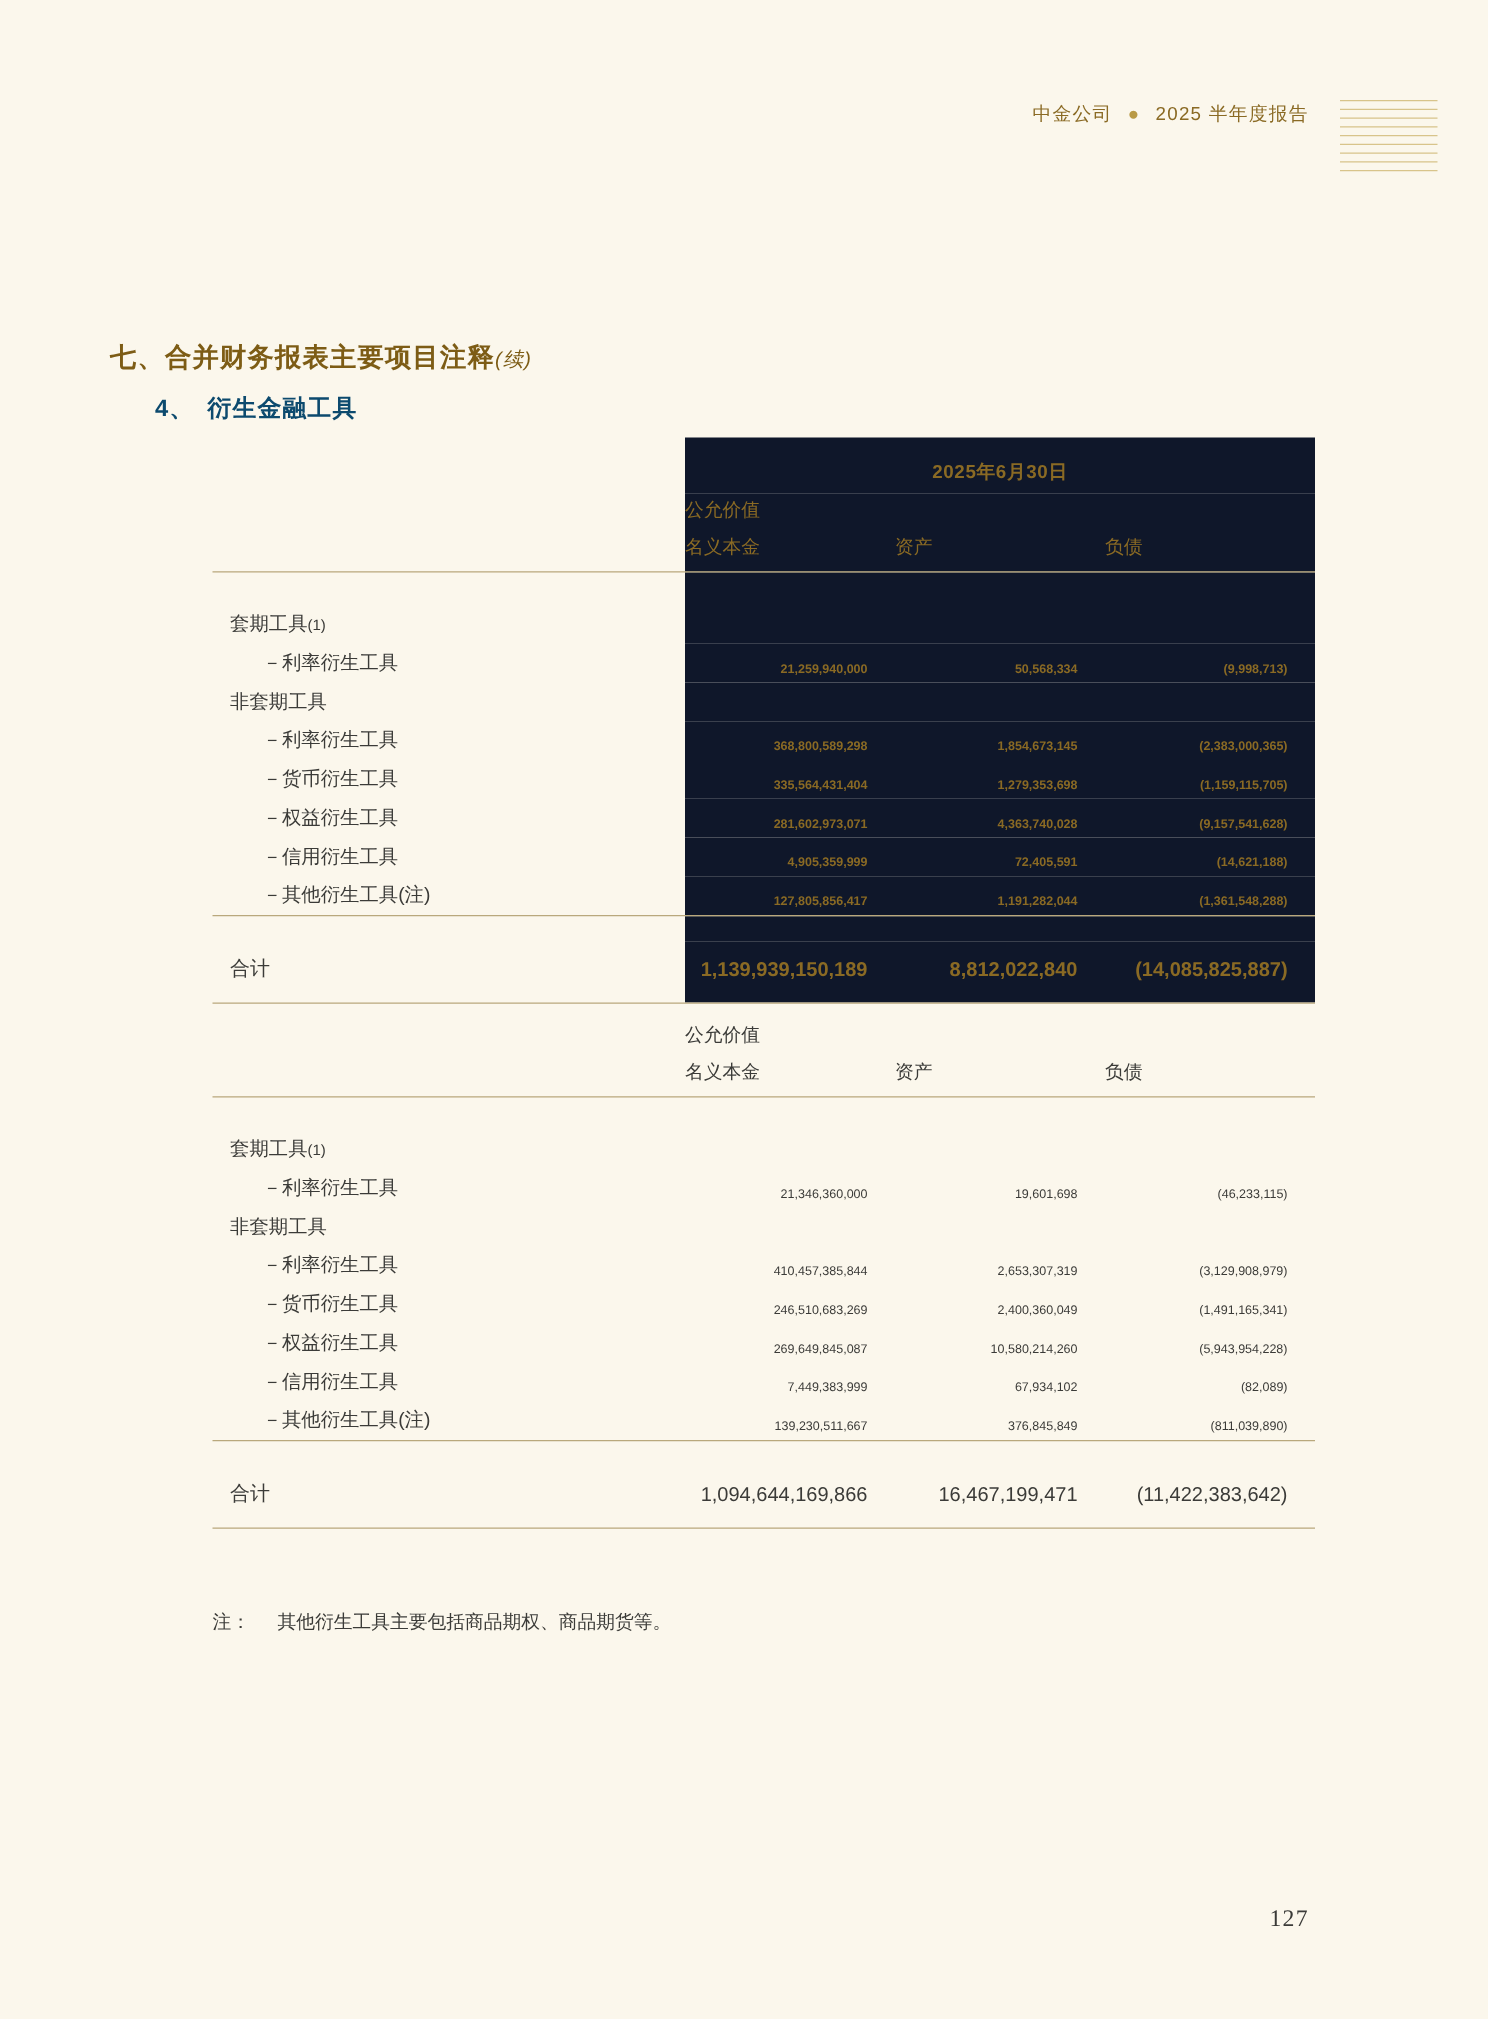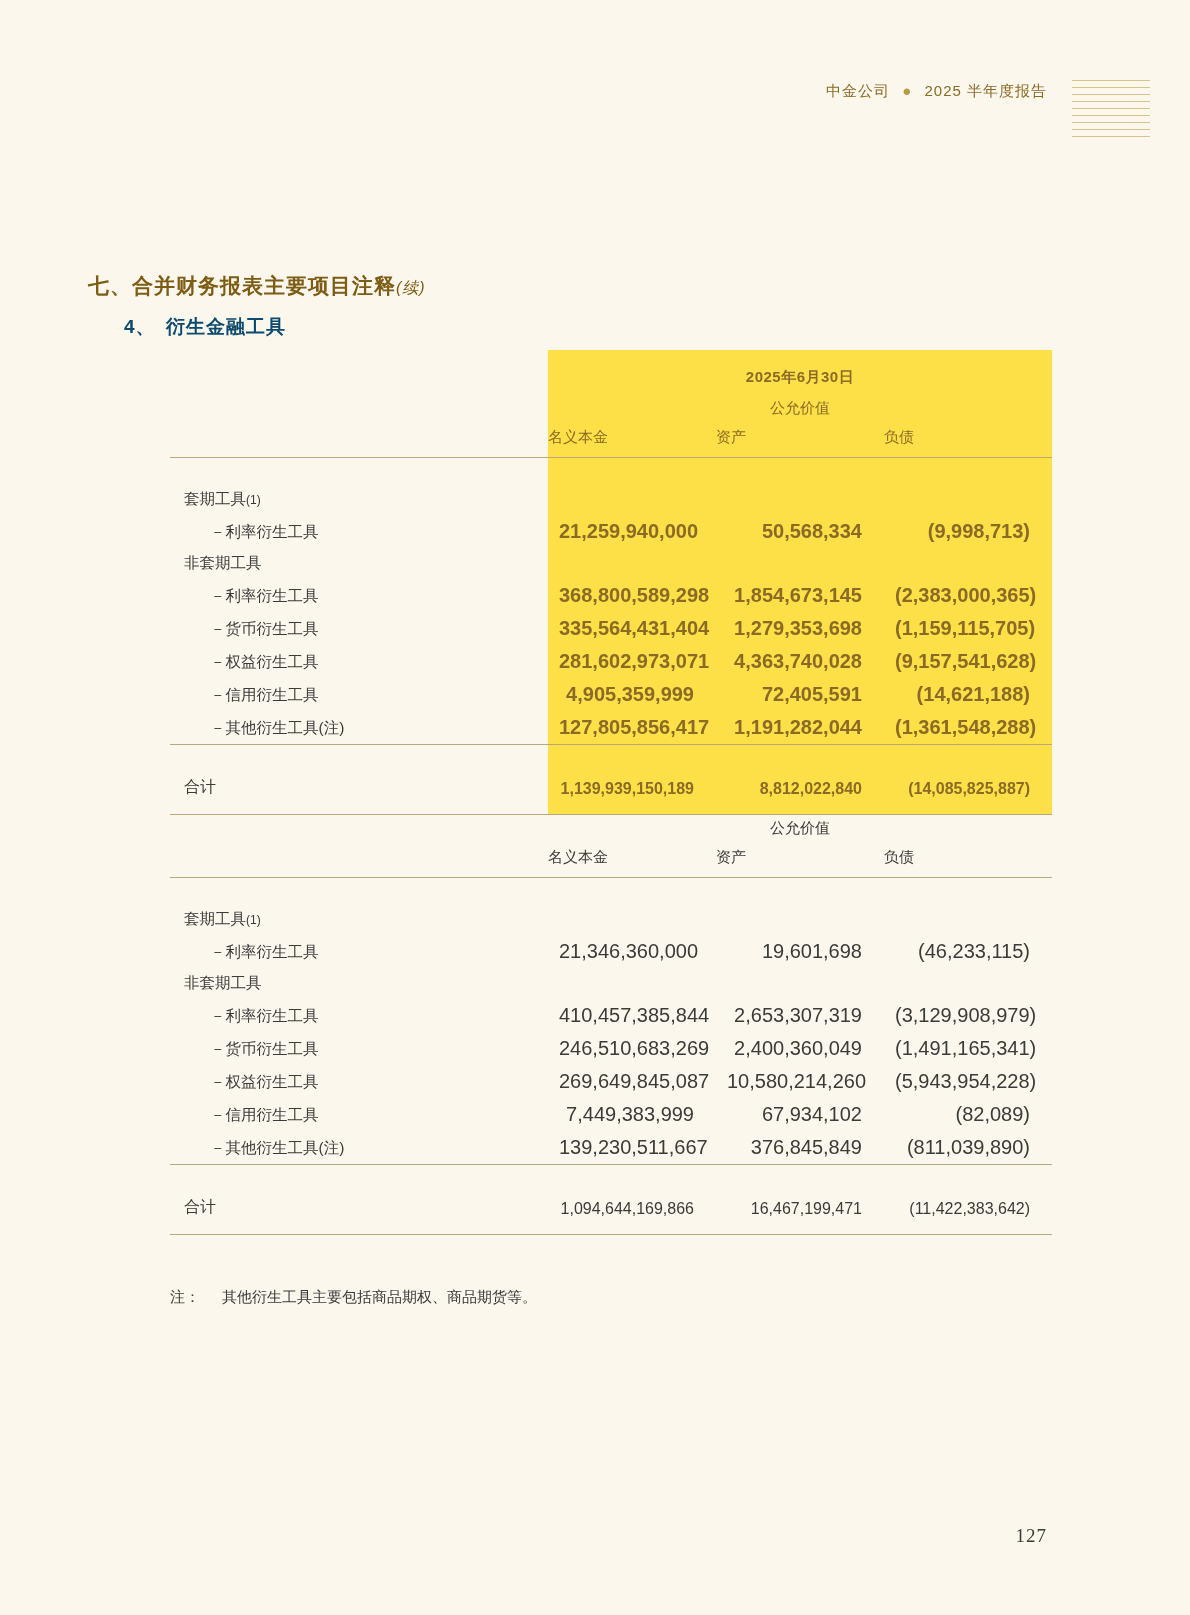--- a/index.html
+++ b/index.html
@@ -90,37 +90,37 @@
   }
   col.c-label { width: 378px; }
   col.c-num   { width: 168px; }
 
   th, td {
     padding: 0;
     vertical-align: bottom;
   }
 
   .hdr-band {
-    background: #fde047;
+    background: #0f172a;
   }
 
   .hdr-date {
     text-align: center;
     font-size: 15px;
     font-weight: bold;
     color: #8a6a24;
     padding: 18px 0 8px 0;
     letter-spacing: 0.5px;
   }
   #table-prior .hdr-date {
     font-weight: normal;
     color: #3b3b38;
   }
   .hdr-fv {
-    text-align: center;
+    text-align: left;
     font-size: 15px;
     color: #8a6a24;
     padding: 4px 0 6px 0;
   }
   #table-prior .hdr-fv { color: #3b3b38; }
 
   .hdr-col {
     text-align: left;
     font-size: 15px;
     color: #8a6a24;
@@ -142,22 +142,22 @@
     font-size: 15.5px;
     color: #3b3b38;
     padding: 5px 0 5px 14px;
     white-space: nowrap;
   }
   .row-label.indent { padding-left: 40px; }
   .row-label .sup { font-size: 12px; }
 
   .row-num {
     text-align: right;
-    font-size: 20px;
-    padding: 5px 22px 5px 11px;
+    font-size: 10px;
+    padding: 5px 22px 5px 0;
     white-space: nowrap;
     font-variant-numeric: tabular-nums;
   }
   #table-current .row-num {
     color: #8a6a24;
     font-weight: bold;
   }
   #table-current .row-label { color: #3b3b38; }
   #table-prior .row-num { color: #3b3b38; }
 

